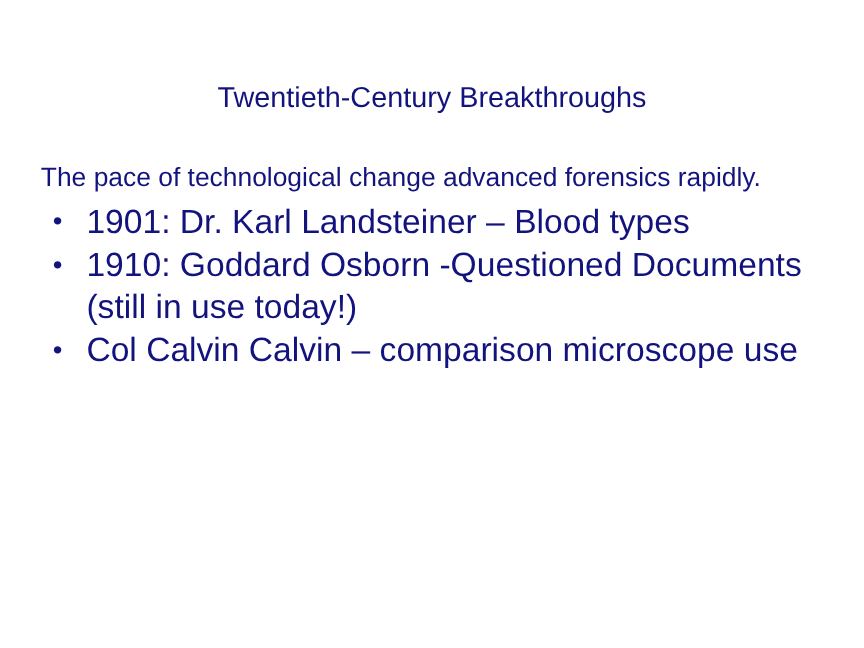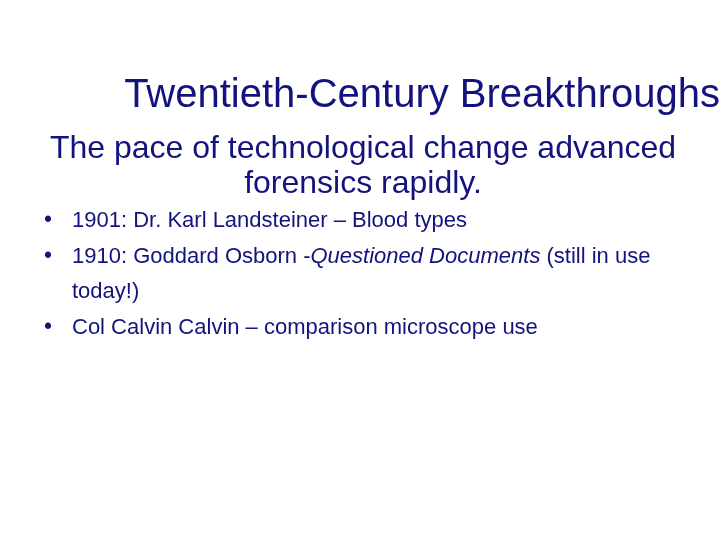--- a/index.html
+++ b/index.html
@@ -18,63 +18,61 @@
     position: relative;
     width: 720px;
     height: 540px;
     box-sizing: border-box;
   }
   .slide-title {
     position: absolute;
     top: 46px;
     left: 0;
     width: 720px;
-    text-align: right;
-    font-size: 40px;
+    text-align: center;
+    font-size: 24px;
     line-height: 40px;
     color: #13137e;
     font-weight: normal;
     letter-spacing: 0px;
   }
   .slide-body {
     position: absolute;
     top: 130px;
     left: 34px;
     width: 658px;
     color: #13137e;
   }
   .lead {
-    font-size: 32px;
+    font-size: 22px;
     line-height: 35px;
     margin: 0 0 2px 0;
     padding: 0;
-    text-align: center;
   }
   ul.bullets {
     list-style: none;
     margin: 0;
     padding: 0;
   }
   ul.bullets > li {
     position: relative;
-    font-size: 22px;
+    font-size: 28px;
     line-height: 35px;
     padding-left: 38px;
     margin: 0 0 1px 0;
   }
   ul.bullets > li::before {
     content: "\2022";
     position: absolute;
     left: 10px;
     top: 0;
     font-size: 23px;
     line-height: 35px;
   }
   .ital {
-    font-style: italic;
   }
 </style>
 </head>
 <body>
 
 <div class="slide">
 
   <h1 class="slide-title">Twentieth-Century Breakthroughs</h1>
 
   <div class="slide-body">

